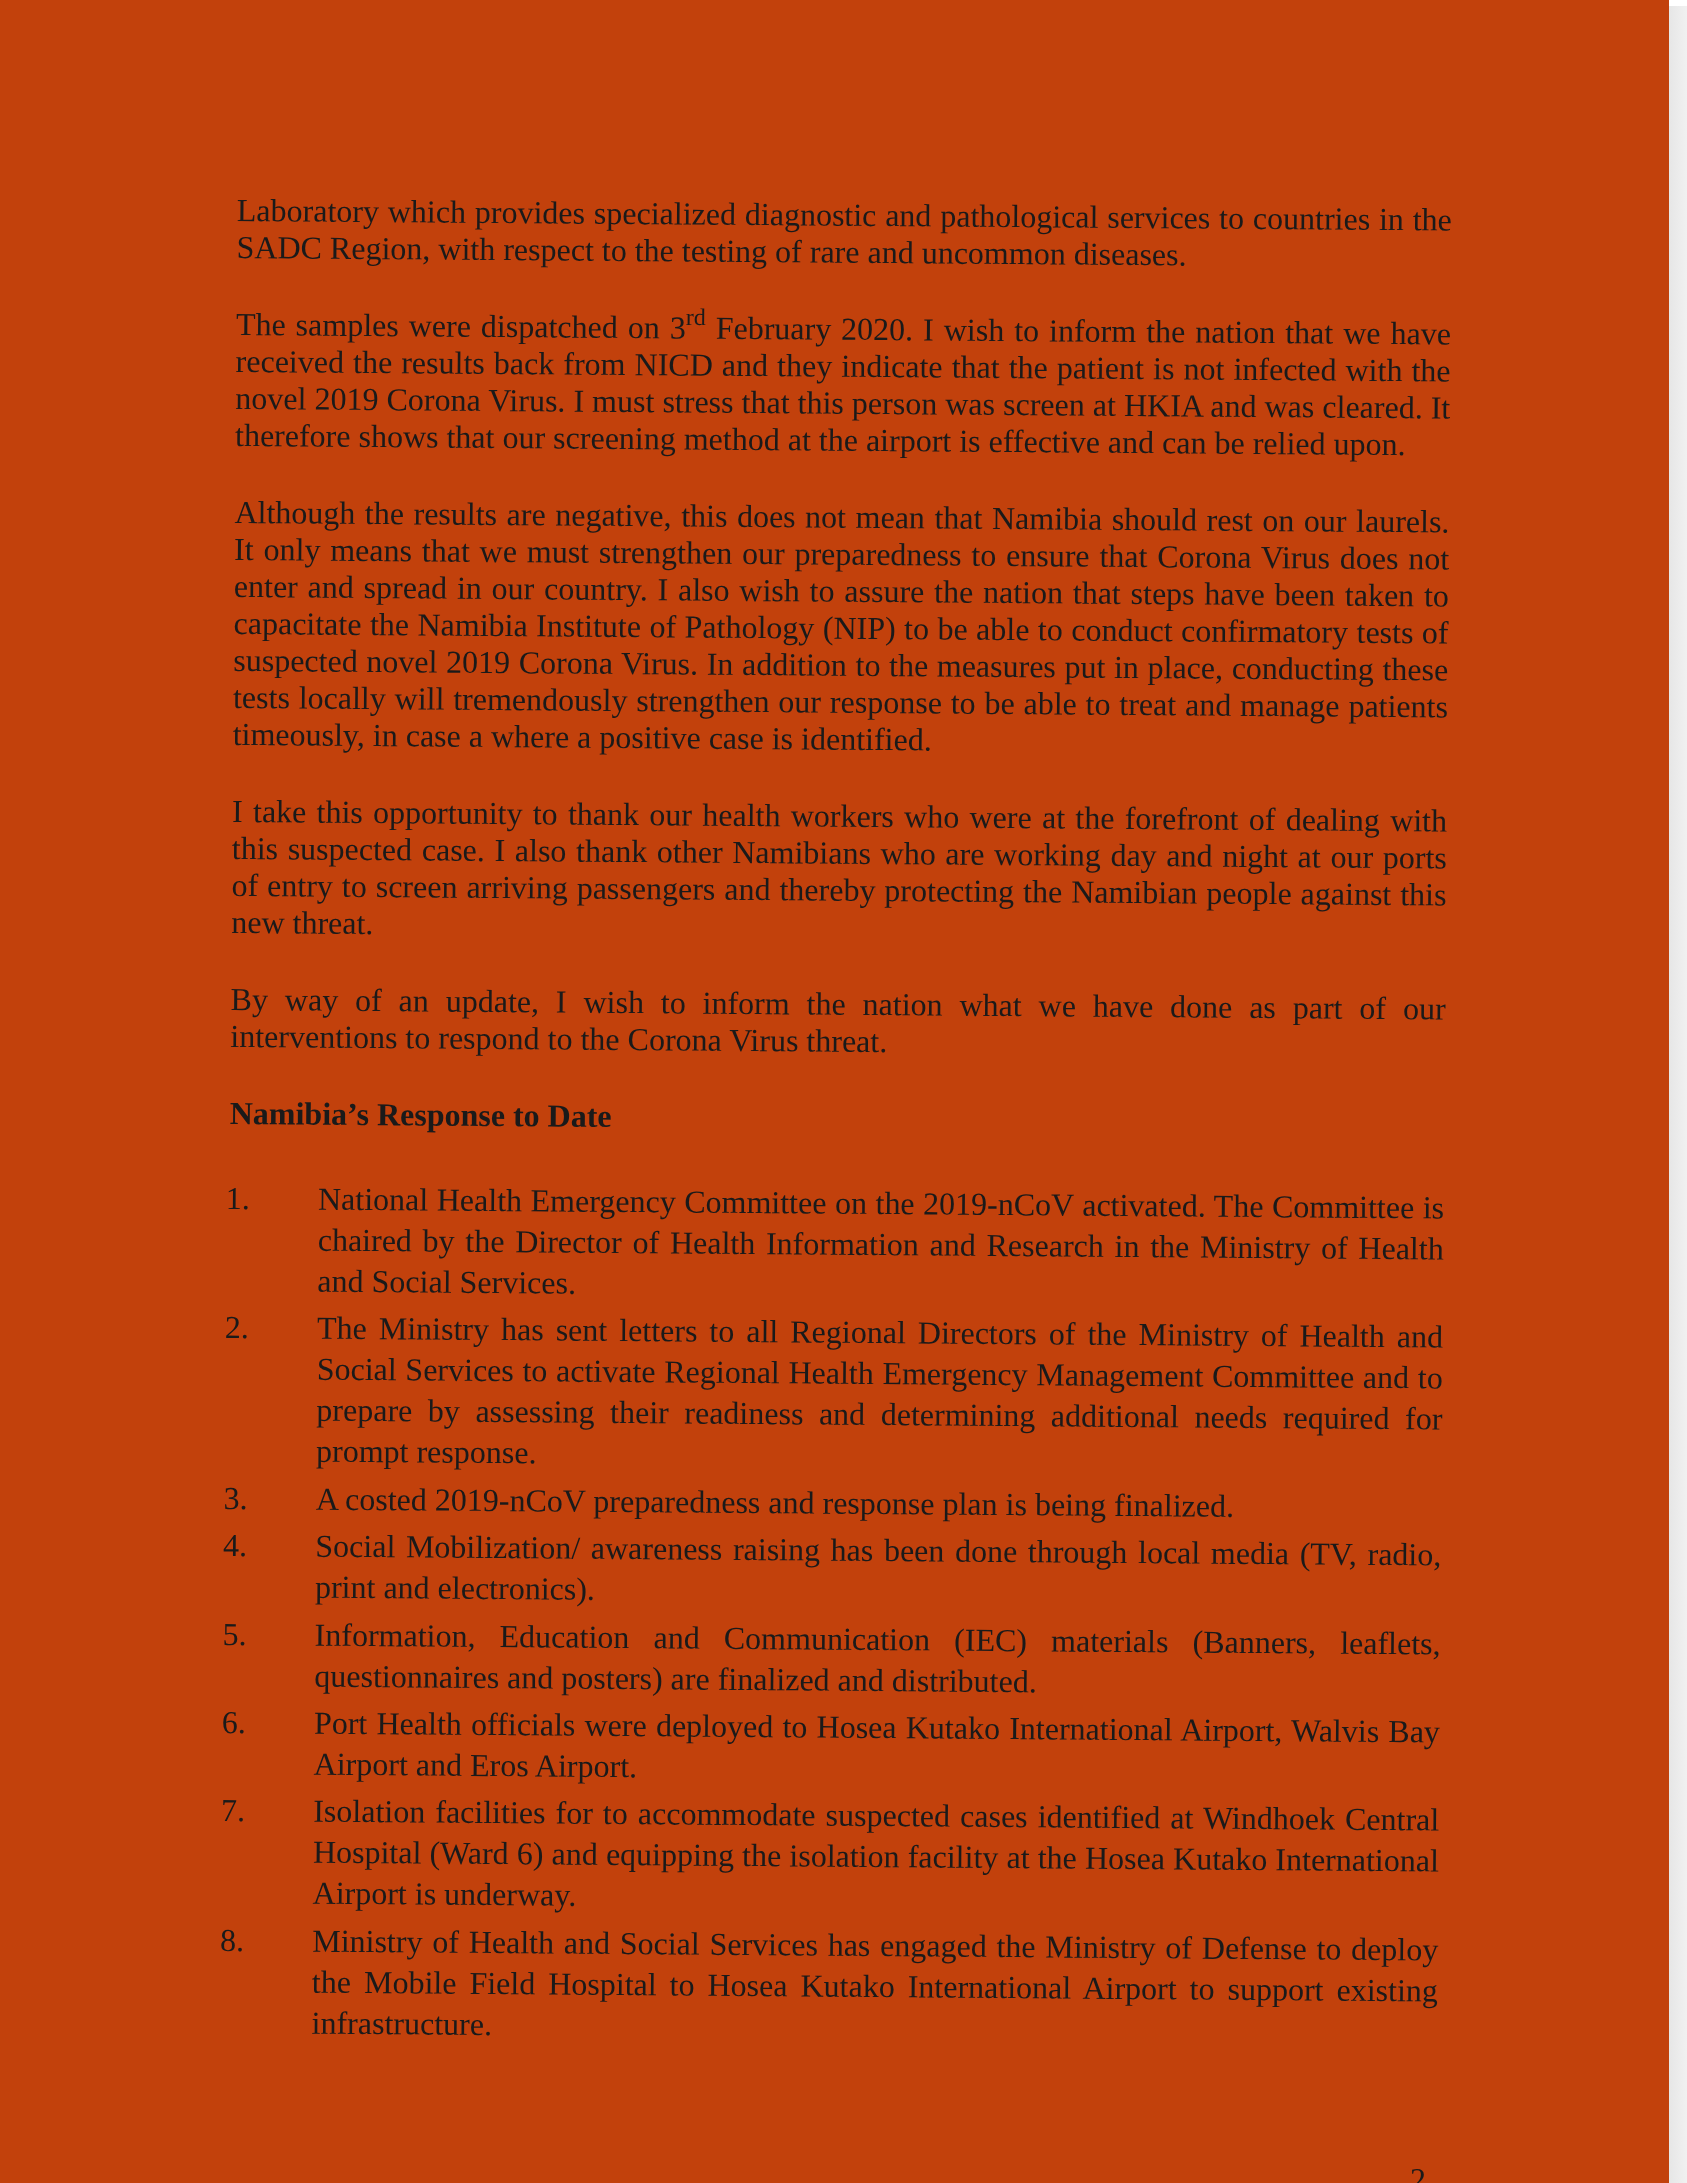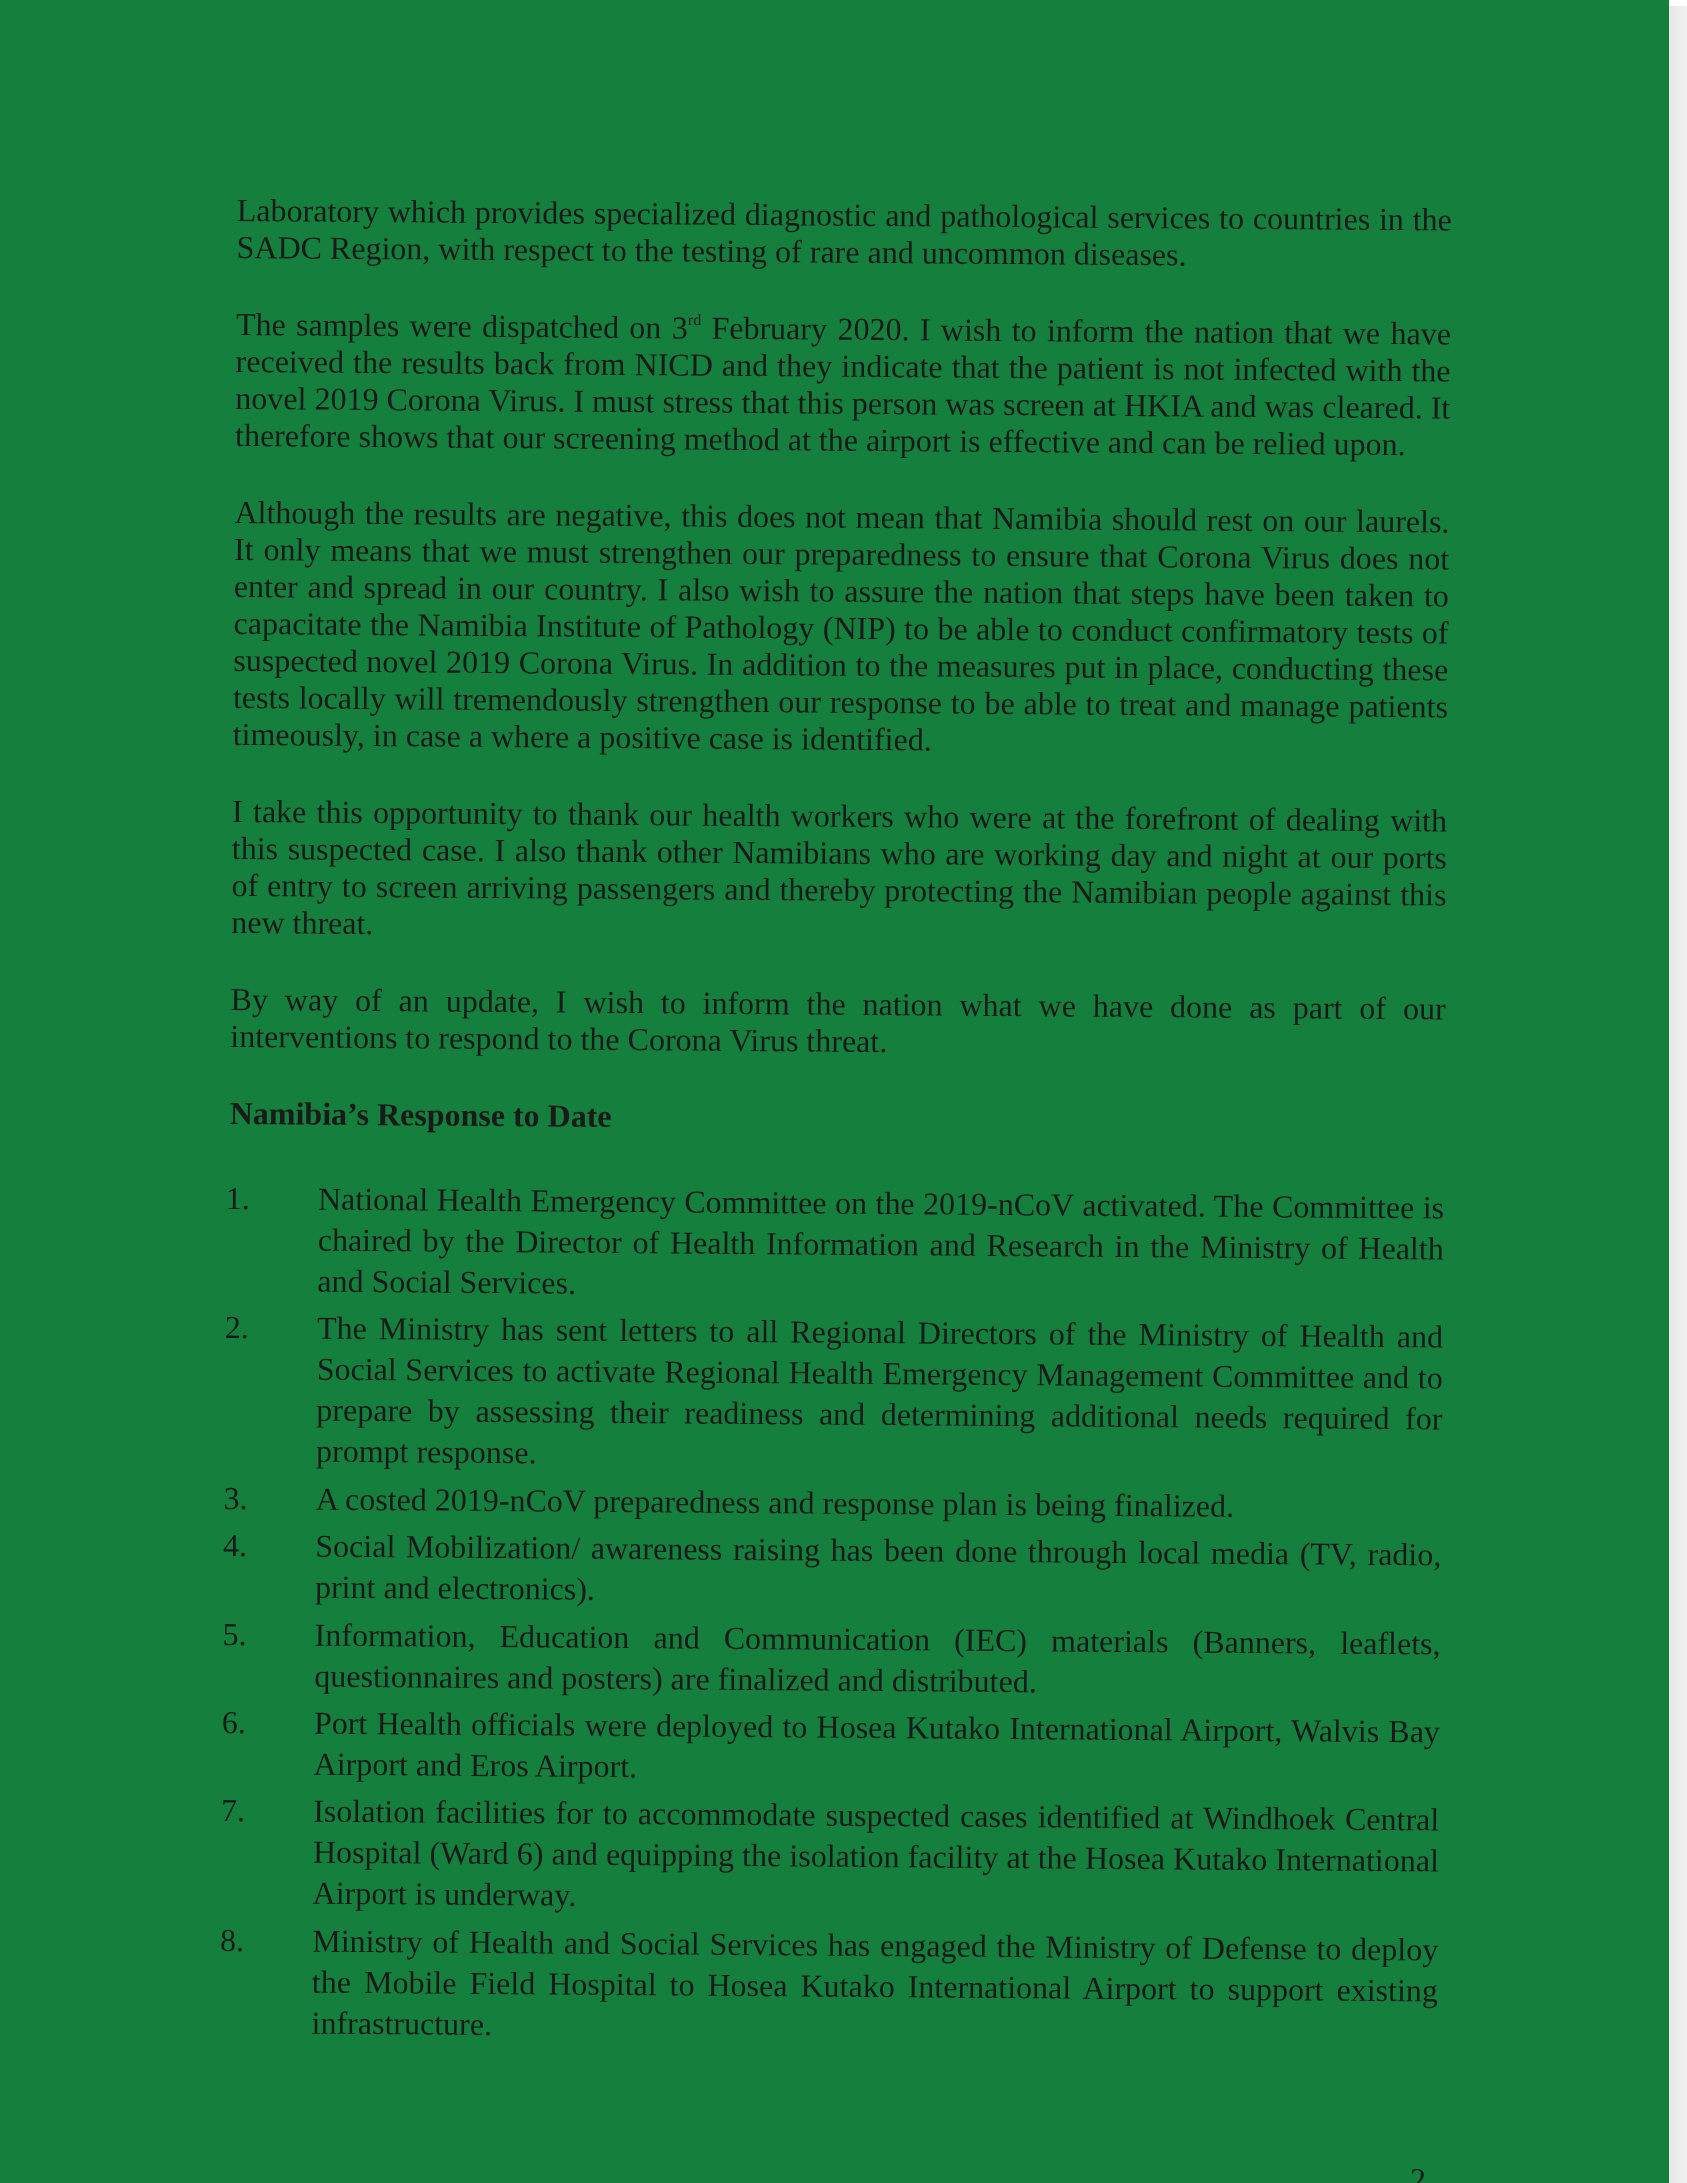--- a/index.html
+++ b/index.html
@@ -4,33 +4,33 @@
   <style>
     html, body { margin: 0; padding: 0; }
     body {
       width: 1687px; height: 2183px; overflow: hidden;
       background: #ffffff; position: relative;
       font-family: "Liberation Serif", "DejaVu Serif", serif;
       color: #1a1a1a;
     }
     .page {
       position: absolute; left: 0; top: 0; width: 1669px; height: 2183px;
-      background: #15803d;
+      background: #c2410c;
     }
     .edge-strip {
       position: absolute; left: 1669px; top: 6.4px; width: 18px; height: 2177px;
       background: linear-gradient(to right, #e6e6e6, #f1f1f1);
     }
     .content {
       position: absolute; left: 237px; top: 192px; width: 1215px;
       font-size: 32px; line-height: 37px;
       transform: rotate(0.45deg); transform-origin: left top;
     }
     p { margin: 0 0 40px 0; text-align: justify; text-align-last: left; }
-    sup { font-size: 16px; line-height: 0; vertical-align: 13.5px; }
+    sup { font-size: 24px; line-height: 0; vertical-align: 13.5px; }
     h2 {
       font-size: 32px; font-weight: bold; margin: 0 0 46px 0; line-height: 37px;
     }
     ol { list-style: none; margin: 0; padding: 0; }
     li {
       position: relative; padding-left: 89px; margin-bottom: 6.4px;
       line-height: 41px; text-align: justify; text-align-last: left;
     }
     .num { position: absolute; left: -3.2px; top: 0; }
     .page-number {

